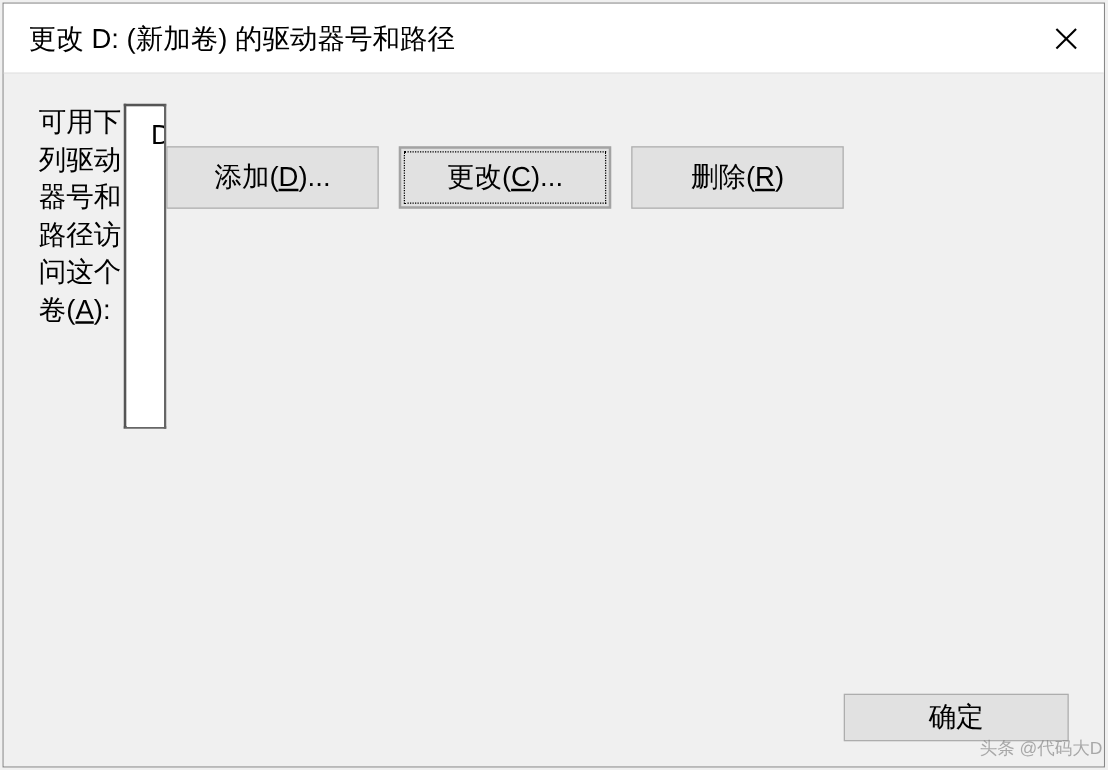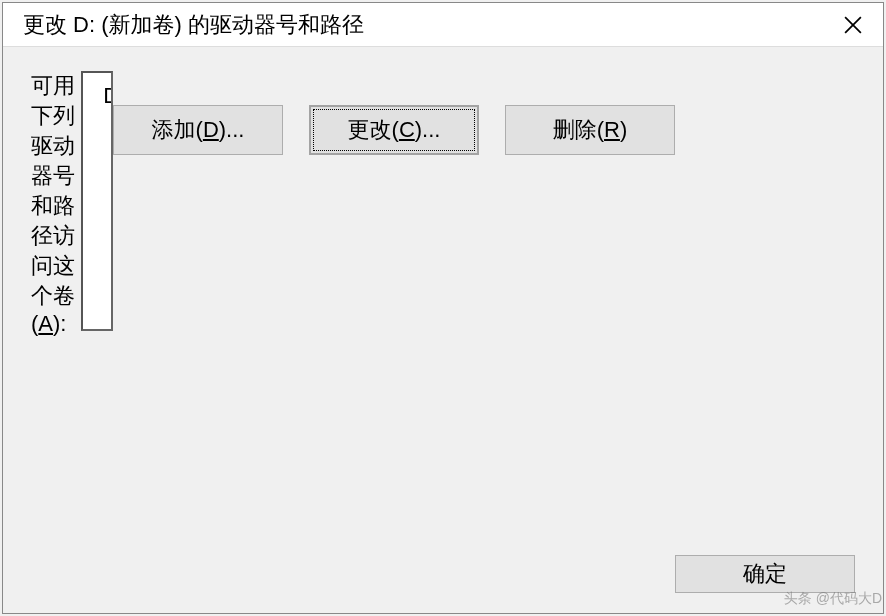--- a/index.html
+++ b/index.html
@@ -19,21 +19,21 @@
       height: 612px;
       background: #ffffff;
       border: 1px solid #888;
       position: absolute;
       left: 2px;
       top: 2px;
       display: flex;
       flex-direction: column;
     }
     .titlebar {
-      height: 44px;
+      height: 56px;
       display: flex;
       align-items: center;
       justify-content: space-between;
       padding: 0 0 0 20px;
       border-bottom: 1px solid #ddd;
       background: #ffffff;
     }
     .titlebar-title {
       font-size: 22px;
       color: #000;
@@ -81,21 +81,21 @@
       font-size: 22px;
       padding: 2px 0;
     }
     .drive-icon {
       width: 28px;
       height: 18px;
       display: inline-block;
     }
     .button-row {
       display: flex;
-      gap: 26px;
+      gap: 16px;
       margin-top: 34px;
     }
     .btn {
       min-width: 170px;
       height: 50px;
       background: #e1e1e1;
       border: 1px solid #adadad;
       font-size: 22px;
       font-family: inherit;
       cursor: pointer;

